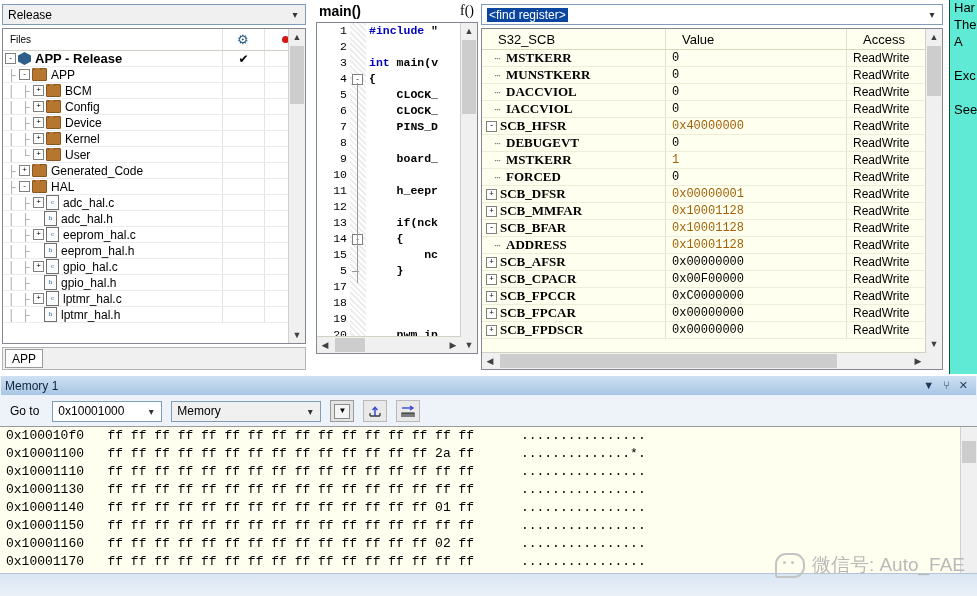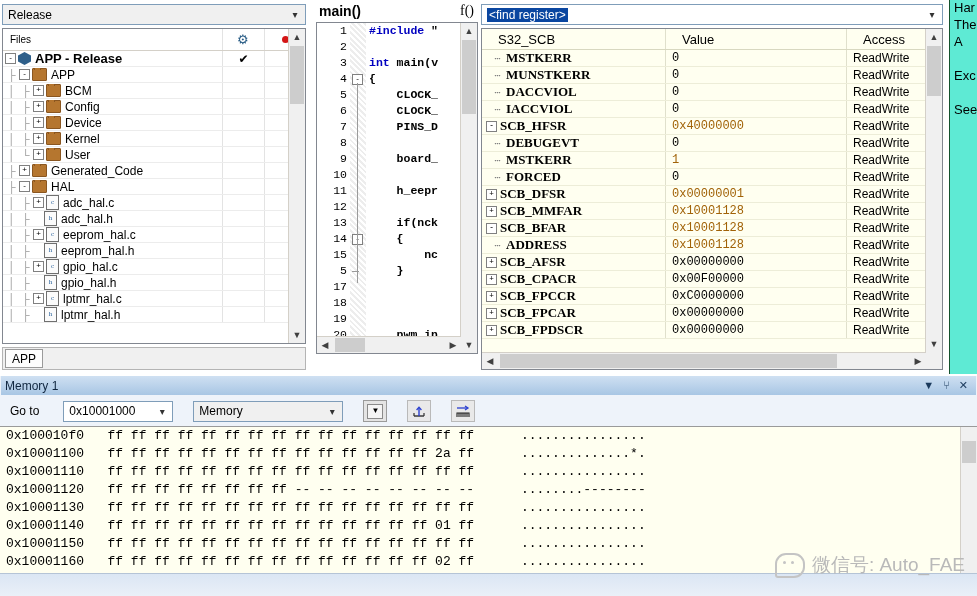--- a/index.html
+++ b/index.html
@@ -123,21 +123,21 @@
 
   
   #mem-pane{left:0;top:376px;width:977px;height:220px;background:#eef3fa;}
   #mem-title{
     position:absolute;left:1px;top:0;right:1px;height:19px;box-sizing:border-box;
     background:linear-gradient(#cfe0f2,#a8c6e4);
     display:flex;align-items:center;padding:0 4px;font-size:12px;color:#10263f;
   }
   #mem-title .tbtns{margin-left:auto;display:flex;gap:9px;align-items:center;padding-right:4px;}
   .tbtn{font-size:11px;color:#1b3a5c;line-height:11px;}
-  #mem-toolbar{position:absolute;left:2px;top:21px;right:2px;height:28px;display:flex;align-items:center;gap:20px;}
+  #mem-toolbar{position:absolute;left:2px;top:21px;right:2px;height:28px;display:flex;align-items:center;gap:9px;}
   #goto-label{font-size:12px;padding:0 4px 0 8px;}
   #goto-combo{width:110px;}
   #memtype-combo{width:150px;}
   .tbbtn{
     width:24px;height:22px;border:1px solid #9a9a9a;background:#e4e4e4;box-sizing:border-box;
     display:flex;align-items:center;justify-content:center;
   }
   .tbbtn.flat{border-color:#b9b9b9;background:#e9e9e9;}
   #mem-view{
     position:absolute;left:0;top:50px;right:0;height:148px;background:#fffff0;
@@ -657,21 +657,20 @@
           <path d="M2 13 V9 H4 V13 M4 9 H6 V13 M6 9 H8 V13 M8 9 H10 V13 M10 9 H12 V13 M12 9 H14 V13" stroke="#202020" stroke-width="1.1" fill="none"></path>
         </svg>
       </div>
     </div>
 
     <div id="mem-view">
       <div id="mem-rows">
           <div class="mrow"><span class="maddr">0x100010f0   </span><span>ff ff ff ff ff ff ff ff ff ff ff ff ff ff ff ff      </span><span>................</span></div>
           <div class="mrow"><span class="maddr">0x10001100   </span><span>ff ff ff ff ff ff ff ff ff ff ff ff ff ff 2a ff      </span><span>..............*.</span></div>
           <div class="mrow"><span class="maddr">0x10001110   </span><span>ff ff ff ff ff ff ff ff ff ff ff ff ff ff ff ff      </span><span>................</span></div>
-          <div class="mrow"><span class="maddr">0x10001120   </span><span>ff ff ff ff ff ff ff ff -- -- -- -- -- -- -- --      </span><span>........--------</span></div>
           <div class="mrow"><span class="maddr">0x10001130   </span><span>ff ff ff ff ff ff ff ff ff ff ff ff ff ff ff ff      </span><span>................</span></div>
           <div class="mrow"><span class="maddr">0x10001140   </span><span>ff ff ff ff ff ff ff ff ff ff ff ff ff ff 01 ff      </span><span>................</span></div>
           <div class="mrow"><span class="maddr">0x10001150   </span><span>ff ff ff ff ff ff ff ff ff ff ff ff ff ff ff ff      </span><span>................</span></div>
           <div class="mrow"><span class="maddr">0x10001160   </span><span>ff ff ff ff ff ff ff ff ff ff ff ff ff ff 02 ff      </span><span>................</span></div>
           <div class="mrow"><span class="maddr">0x10001170   </span><span>ff ff ff ff ff ff ff ff ff ff ff ff ff ff ff ff      </span><span>................</span></div>
         </div>
       <div class="vscroll" style="top:0;bottom:0;">
         <div class="thumb" style="top:14px;height:22px;"></div>
       </div>
     </div>

